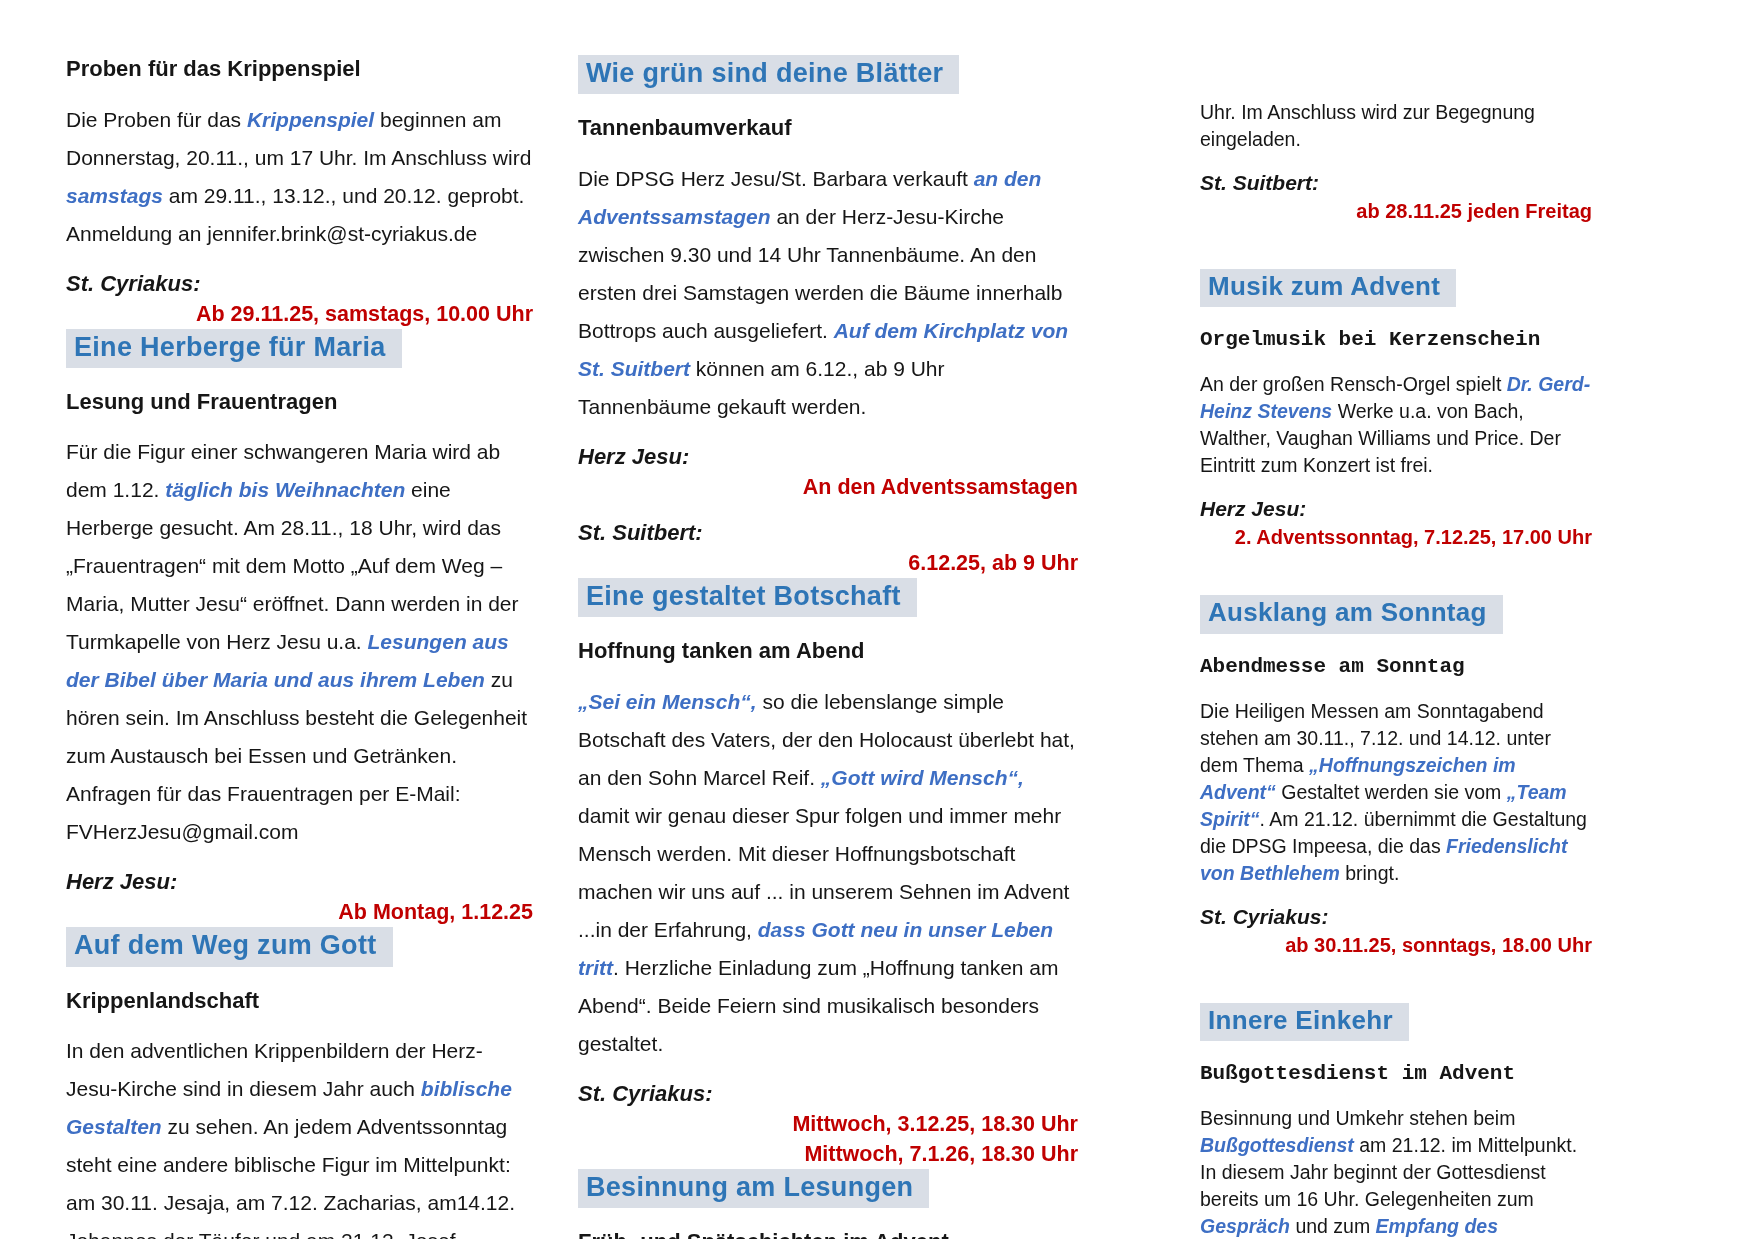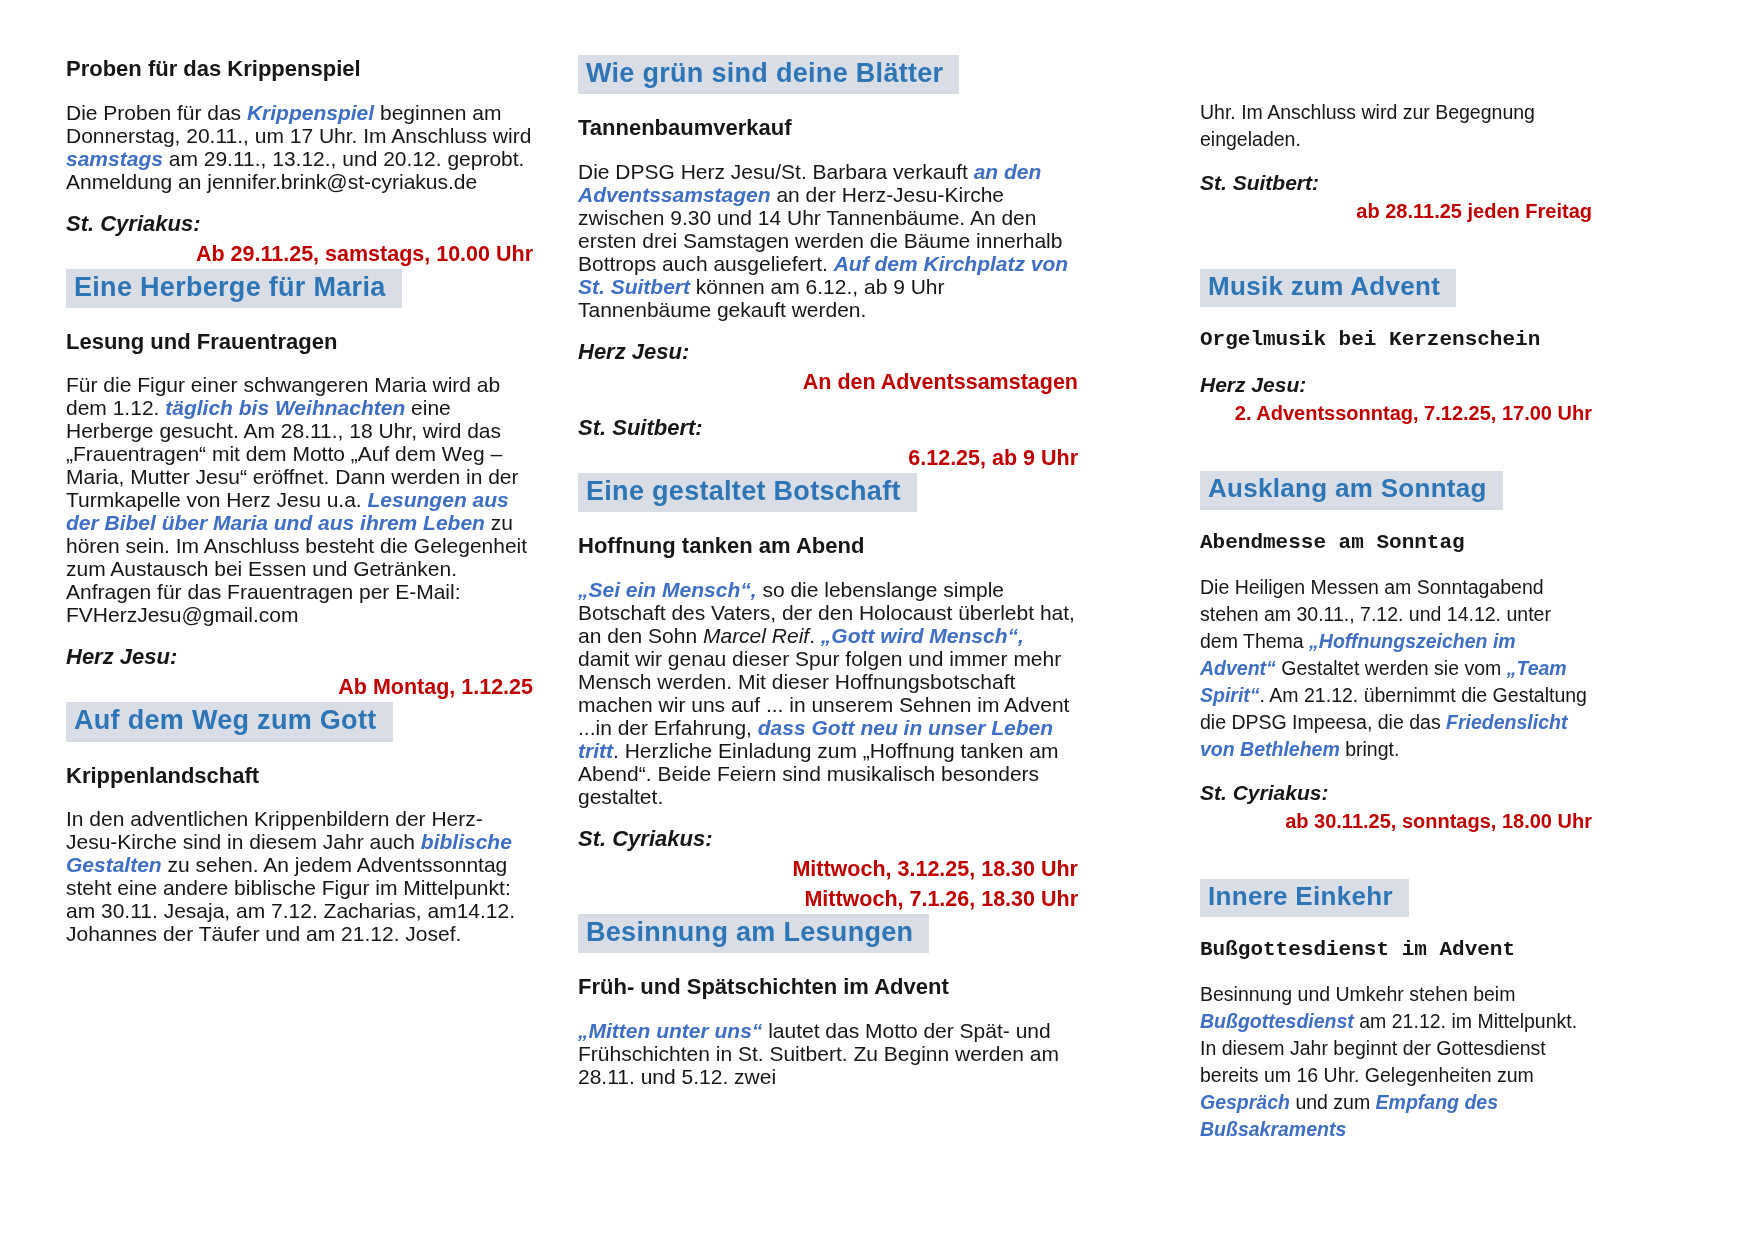--- a/index.html
+++ b/index.html
@@ -41,28 +41,28 @@
   }
   h3.sub {
     margin: 0 0 18px 0;
     font-size: 22px;
     font-weight: bold;
     line-height: 1.25;
   }
   p.para {
     margin: 0 0 12px 0;
     font-size: 21px;
-    line-height: 23px;
+    line-height: 38px;
   }
   span.run-blue {
     color: var(--emphasis, #3e6fc4);
     font-weight: bold;
     font-style: italic;
   }
-  span.run-italic { font-style: italic; }
+  span.run-italic { }
   p.loc {
     margin: 16px 0 0 0;
     font-size: 22px;
     font-weight: bold;
     font-style: italic;
     line-height: 30px;
   }
   p.date {
     margin: 0;
     font-size: 21.5px;
@@ -131,20 +131,21 @@
     </div>
     <div class="column col3">
       <section class="section">
         <p class="para"><span class="run">Uhr. Im Anschluss wird zur Begegnung eingeladen.</span></p>
         <p class="loc">St. Suitbert:</p>
         <p class="date">ab 28.11.25 jeden Freitag</p>
       </section>
       <section class="section">
         <div class="heading-wrap"><h2 class="heading">Musik zum Advent</h2></div>
         <h3 class="sub">Orgelmusik bei Kerzenschein</h3>
+        <p class="para"><span class="run">An der großen Rensch-Orgel spielt </span><span class="run-blue">Dr. Gerd-Heinz Stevens</span><span class="run"> Werke u.a. von Bach, Walther, Vaughan Williams und Price. Der Eintritt zum Konzert ist frei.</span></p>
         <p class="loc">Herz Jesu:</p>
         <p class="date">2. Adventssonntag, 7.12.25, 17.00 Uhr</p>
       </section>
       <section class="section">
         <div class="heading-wrap"><h2 class="heading">Ausklang am Sonntag</h2></div>
         <h3 class="sub">Abendmesse am Sonntag</h3>
         <p class="para"><span class="run">Die Heiligen Messen am Sonntagabend stehen am 30.11., 7.12. und 14.12. unter dem Thema </span><span class="run-blue">„Hoffnungszeichen im Advent“</span><span class="run"> Gestaltet werden sie vom </span><span class="run-blue">„Team Spirit“</span><span class="run">. Am 21.12. übernimmt die Gestaltung die DPSG Impeesa, die das </span><span class="run-blue">Friedenslicht von Bethlehem</span><span class="run"> bringt.</span></p>
         <p class="loc">St. Cyriakus:</p>
         <p class="date">ab 30.11.25, sonntags, 18.00 Uhr</p>
       </section>

